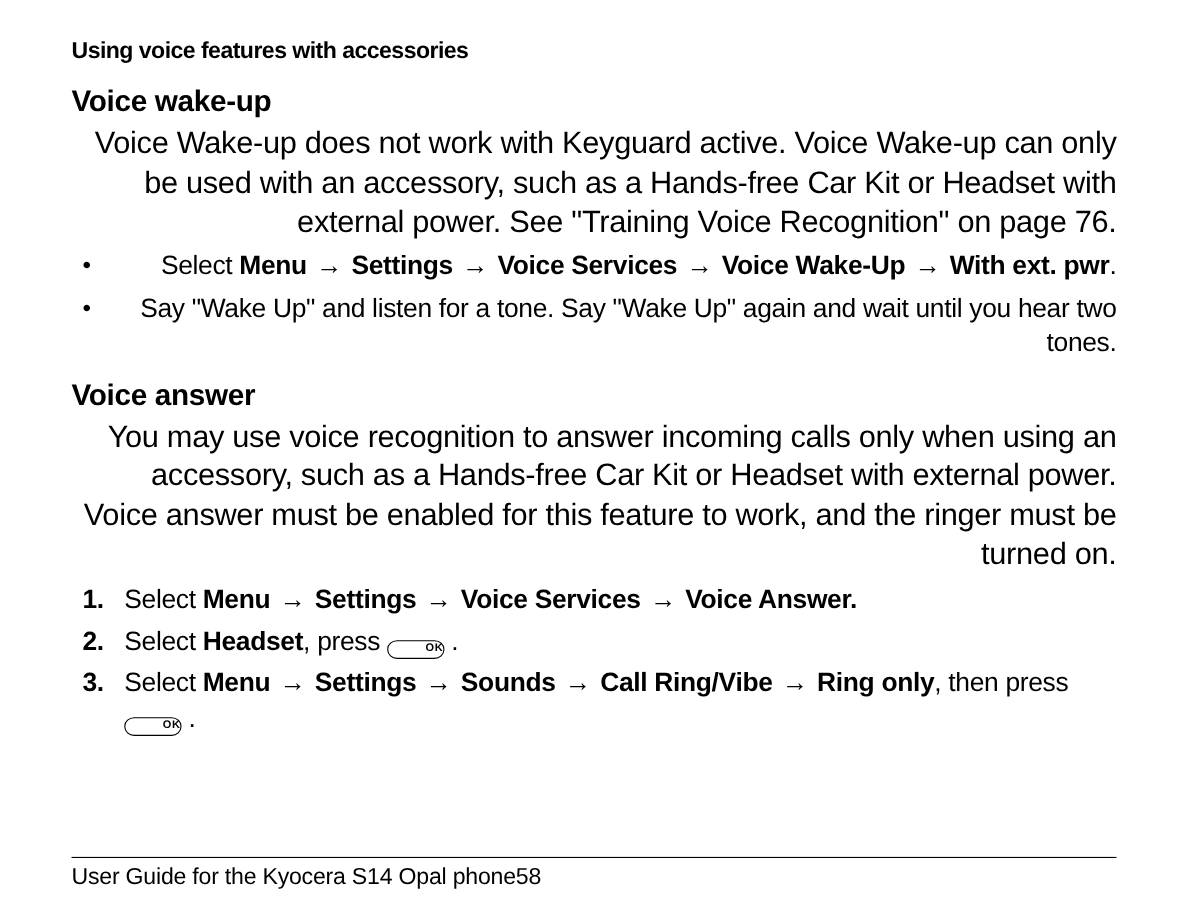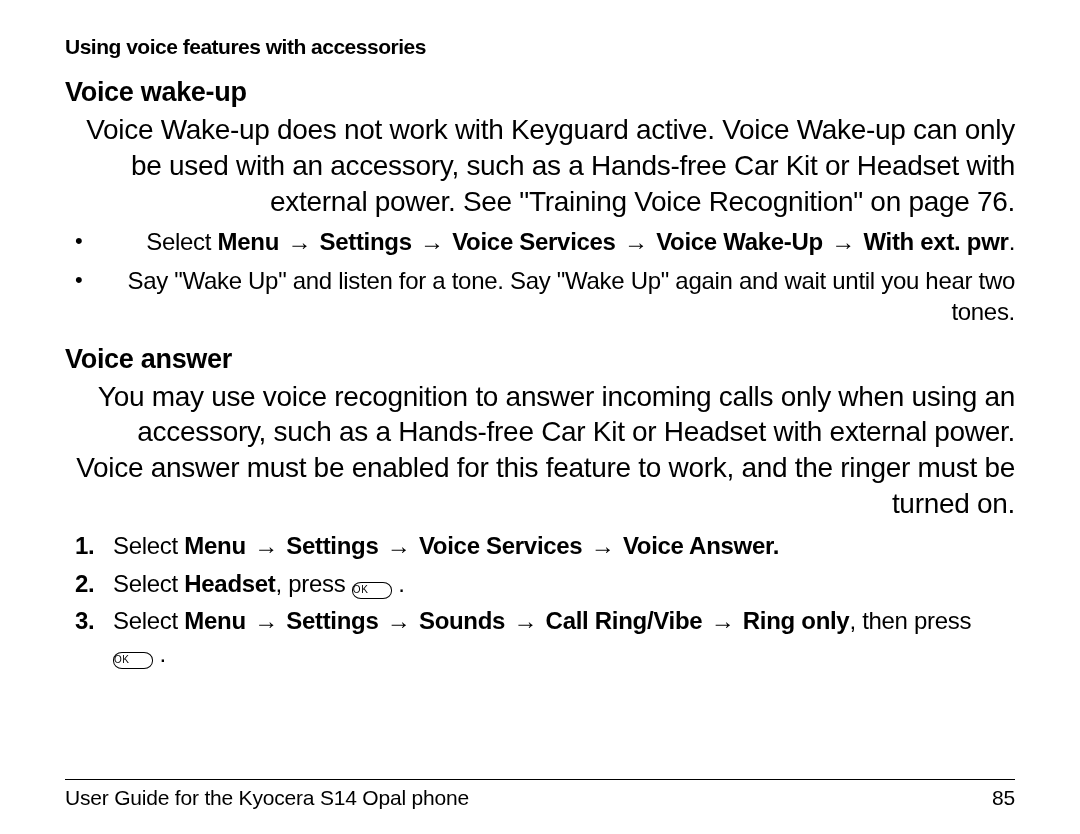--- a/index.html
+++ b/index.html
@@ -76,46 +76,46 @@
       font-weight: bold;
     }
     .b { font-weight: bold; }
     .arr {
       font-family: "Times New Roman", serif;
       display: inline-block;
       padding: 0 2px;
     }
     .ok-button {
       display: inline-block;
-      width: 40px;
+      width: 52px;
       height: 17px;
       border: 1.5px solid #000;
       border-radius: 9px / 8px;
       font-size: 10px;
-      font-weight: normal;
+      font-weight: bold;
       line-height: 14px;
-      text-align: left;
+      text-align: right;
       vertical-align: -1px;
       letter-spacing: 0.5px;
       font-family: Arial, sans-serif;
     }
     .footer {
       position: absolute;
       left: 65px;
       right: 65px;
       bottom: 24px;
     }
     .footer-rule {
       border: none;
       border-top: 1px solid #000;
       margin-bottom: 6px;
     }
     .footer-row {
       display: flex;
-      justify-content: space-between;
+      justify-content: flex-start;
       font-size: 21px;
       letter-spacing: -0.2px;
     }
   </style>
 </head>
 <body>
 
 <h1 class="page-title">Using voice features with accessories</h1>
 
 <h2 class="section-heading">Voice wake-up</h2>
@@ -140,15 +140,15 @@
   </li>
   <li>
     <span>Select </span><span class="b"><span>Menu</span> <span class="arr">→</span> <span>Settings</span> <span class="arr">→</span> <span>Sounds</span> <span class="arr">→</span> <span>Call Ring/Vibe</span> <span class="arr">→</span> <span>Ring only</span></span><span>, then press </span> <span class="ok-button">OK</span> <span>.</span>
   </li>
 </ol>
 
 <div class="footer">
   <hr class="footer-rule">
   <div class="footer-row">
     <span>User Guide for the Kyocera S14 Opal phone</span>
-    <span>85</span>
+    <span>58</span>
   </div>
 </div>
 
 </body></html>

